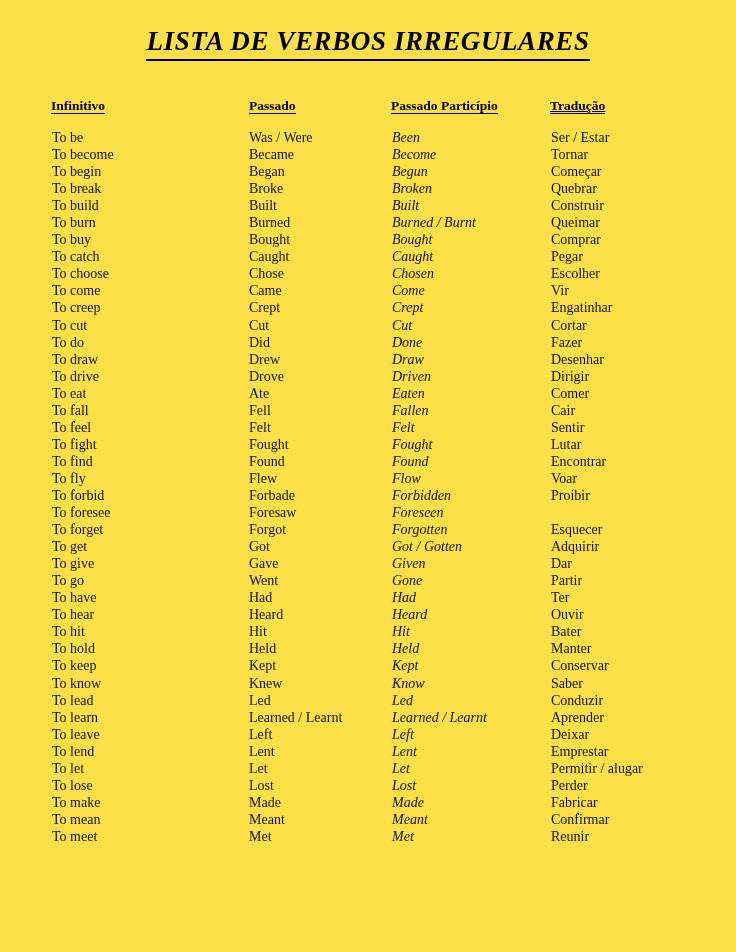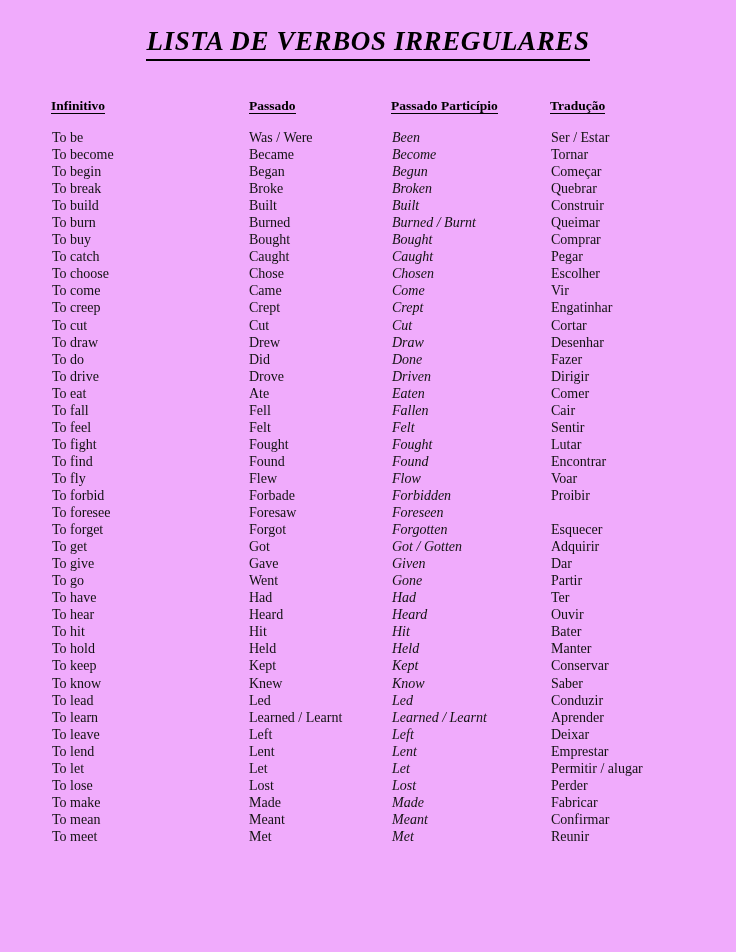--- a/index.html
+++ b/index.html
@@ -14,21 +14,21 @@
     font-family: "Liberation Serif", "DejaVu Serif", serif;
     color: #000000;
     overflow: hidden;
   }
 
   #page {
     position: absolute;
     left: 0; top: 0;
     width: 736px;
     height: 952px;
-    background: #f0abfc;
+    background: #fde047;
   }
 
   
   #title-wrap {
     position: absolute;
     left: 0;
     top: 26px;
     width: 736px;
     text-align: center;
   }
@@ -60,21 +60,21 @@
     font-weight: bold;
     font-size: 13.5px;
     line-height: 15px;
     white-space: nowrap;
     border-bottom: 1.5px solid #000;
     padding-bottom: 0px;
   }
   .col-header.c0 { left: 51px; }
   .col-header.c1 { left: 249px; text-align: right; }
   .col-header.c2 { left: 391px; }
-  .col-header.c3 { left: 550px; }
+  .col-header.c3 { left: 550px; text-decoration: underline; }
 
   
   #verb-table {
     position: absolute;
     left: 0;
     top: 129px;
     width: 660px;
   }
   .verb-row {
     position: relative;
@@ -177,32 +177,32 @@
         <span class="cell c2">Crept</span>
         <span class="cell c3">Engatinhar</span>
       </div>
       <div class="verb-row">
         <span class="cell c0">To cut</span>
         <span class="cell c1">Cut</span>
         <span class="cell c2">Cut</span>
         <span class="cell c3">Cortar</span>
       </div>
       <div class="verb-row">
+        <span class="cell c0">To do</span>
+        <span class="cell c1">Did</span>
+        <span class="cell c2">Done</span>
+        <span class="cell c3">Fazer</span>
+      </div>
+      <div class="verb-row">
         <span class="cell c0">To draw</span>
         <span class="cell c1">Drew</span>
         <span class="cell c2">Draw</span>
         <span class="cell c3">Desenhar</span>
       </div>
       <div class="verb-row">
-        <span class="cell c0">To do</span>
-        <span class="cell c1">Did</span>
-        <span class="cell c2">Done</span>
-        <span class="cell c3">Fazer</span>
-      </div>
-      <div class="verb-row">
         <span class="cell c0">To drive</span>
         <span class="cell c1">Drove</span>
         <span class="cell c2">Driven</span>
         <span class="cell c3">Dirigir</span>
       </div>
       <div class="verb-row">
         <span class="cell c0">To eat</span>
         <span class="cell c1">Ate</span>
         <span class="cell c2">Eaten</span>
         <span class="cell c3">Comer</span>

